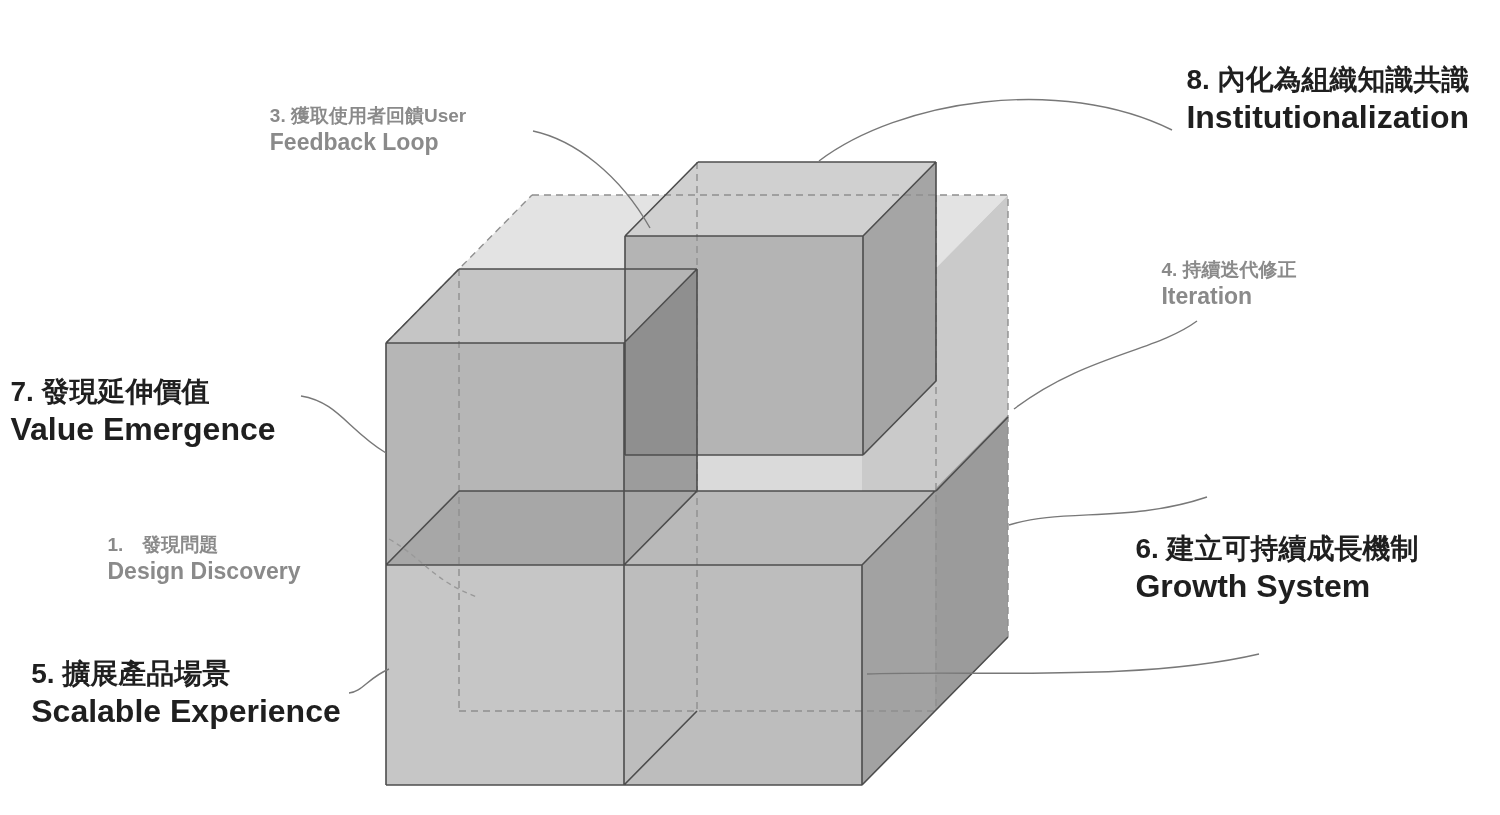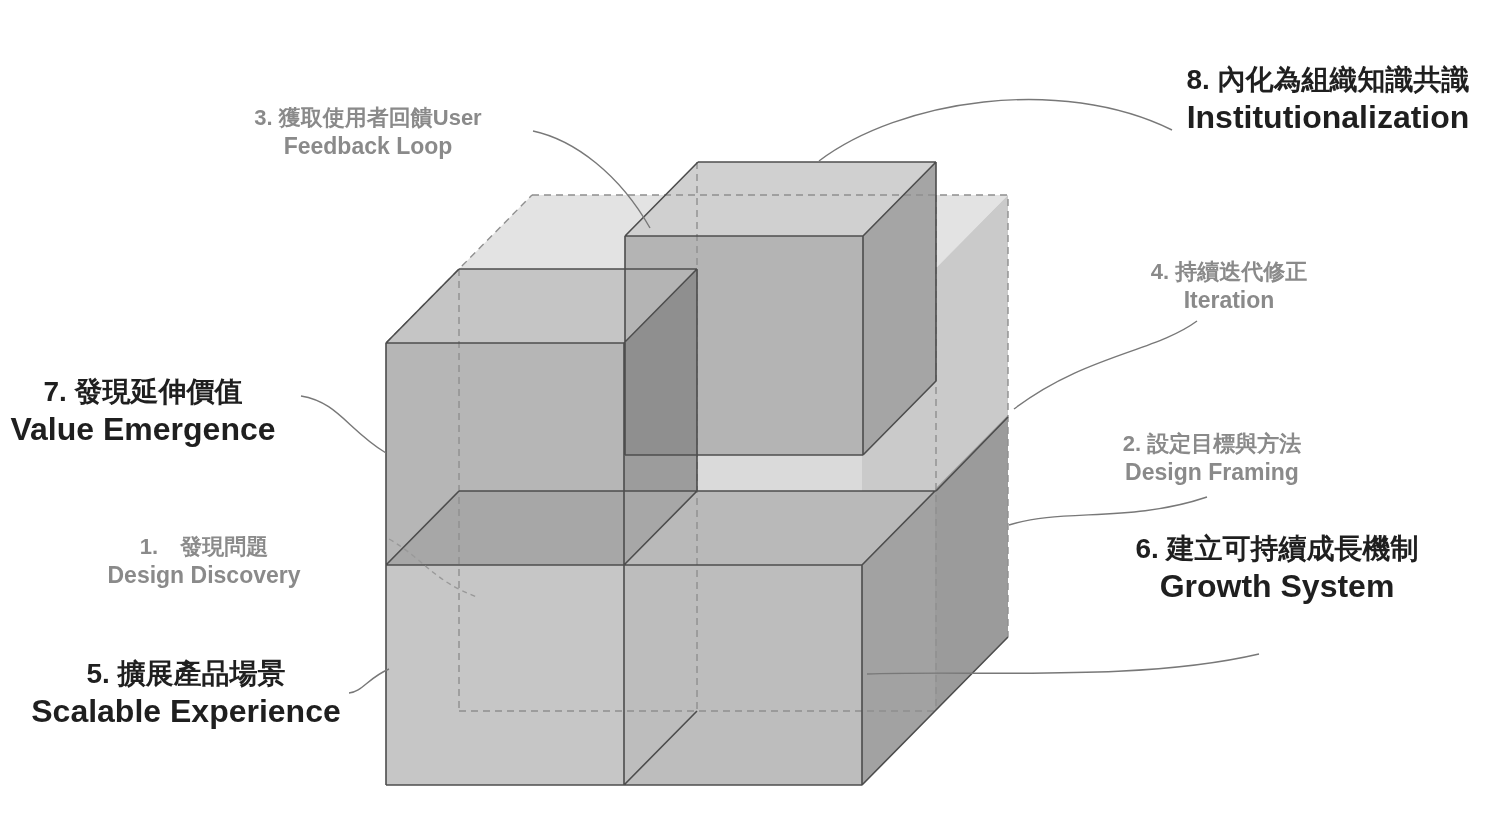--- a/index.html
+++ b/index.html
@@ -7,28 +7,27 @@
     position:relative;
     width:1500px;height:815px;
     background:#ffffff;
     overflow:hidden;
     font-family:"Liberation Sans", sans-serif;
   }
   #cube-svg{position:absolute;left:0;top:0;}
   .lbl{
     position:absolute;
     transform:translateX(-50%);
-    text-align:center;
     font-weight:700;
     white-space:nowrap;
     line-height:1.25;
   }
   .sec{color:#8a8a8a;}
   .pri{color:#1f1f1f;}
-  .sec .l1{font-size:22px;}
+  .sec .l1{font-size:19px;}
   .sec .l2{font-size:23px;}
   .pri .l1{font-size:28px;}
   .pri .l2{font-size:32px;}
   .lbl-3{left:368px;top:104px;}
   .lbl-8{left:1328px;top:62px;}
   .lbl-4{left:1221px;top:258px;margin-left:8px;}
   .lbl-2{left:1212px;top:430px;}
   .lbl-6{left:1277px;top:531px;}
   .lbl-7{left:143px;top:374px;}
   .lbl-1{left:204px;top:505px;margin-top:28px;}
@@ -121,24 +120,20 @@
       <path d="M301,396 C338,402 348,430 386,453"></path>
       <path d="M389,539 C425,560 432,580 477,597" stroke="#999999" stroke-dasharray="5 4"></path>
     </g>
   </svg>
 
   <div class="lbl lbl-1 sec">
     <div class="l1">1.　發現問題</div>
     <div class="l2">Design Discovery</div>
   </div>
 
-  <div class="lbl lbl-2 sec">
-    <div class="l1">2. 設定目標與方法</div>
-    <div class="l2">Design Framing</div>
-  </div>
 
   <div class="lbl lbl-3 sec">
     <div class="l1">3. 獲取使用者回饋User</div>
     <div class="l2">Feedback Loop</div>
   </div>
 
   <div class="lbl lbl-4 sec">
     <div class="l1">4. 持續迭代修正</div>
     <div class="l2">Iteration</div>
   </div>

